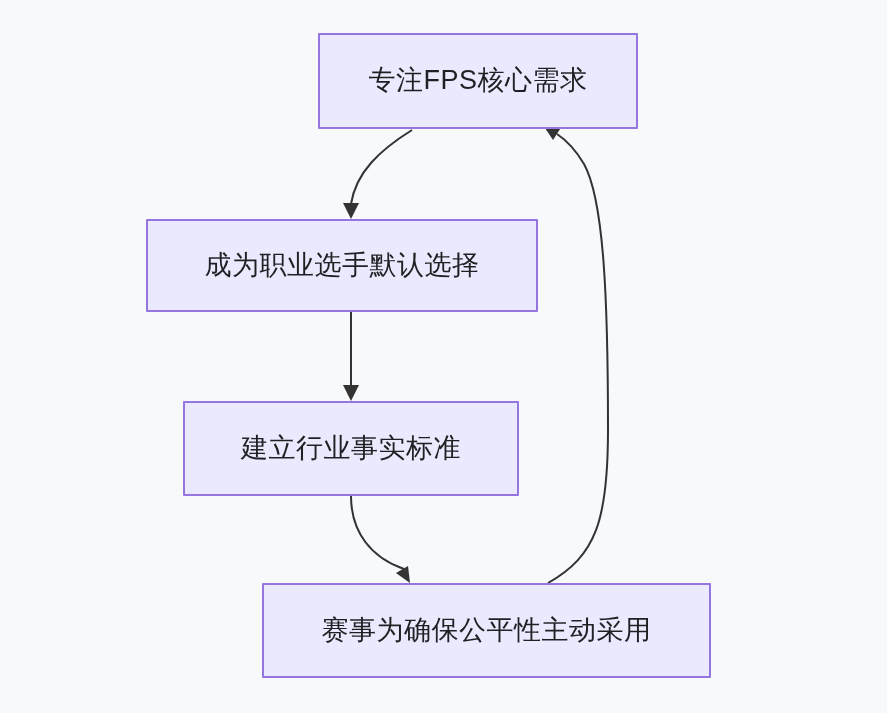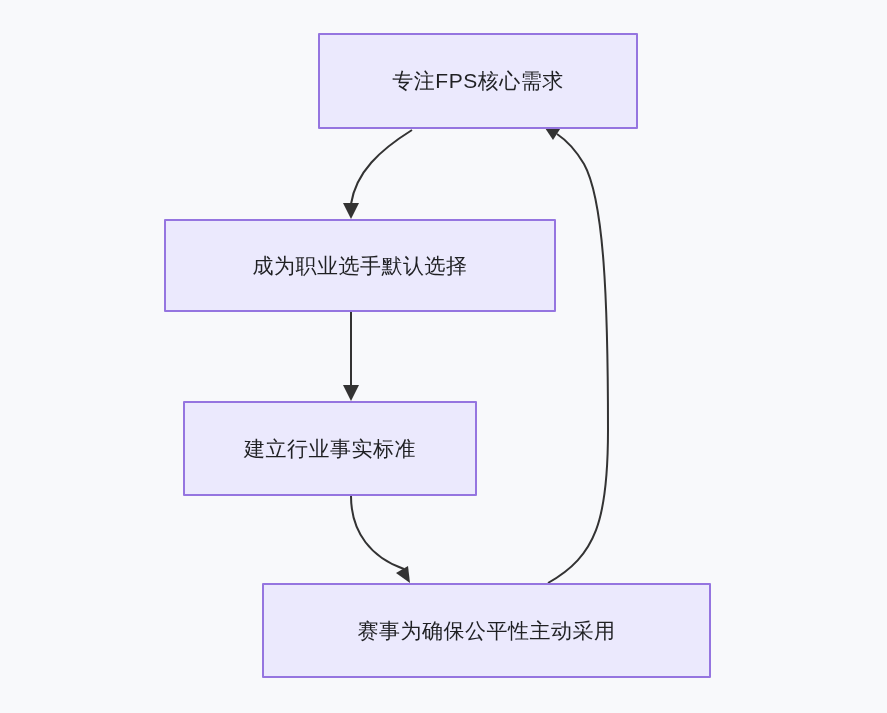--- a/index.html
+++ b/index.html
@@ -32,21 +32,21 @@
     background: #ebe9fd;
     border: 2px solid #9575e0;
     border-radius: 1px;
     display: flex;
     align-items: center;
     justify-content: center;
     z-index: 2;
   }
   .flow-node-label {
     color: #1f2023;
-    font-size: 21px;
+    font-size: 27px;
     line-height: 1.3;
     letter-spacing: 0.5px;
     text-align: right;
     white-space: nowrap;
     font-weight: 400;
   }
   .edge-path {
     fill: none;
     stroke: #333333;
     stroke-width: 2;
@@ -81,25 +81,25 @@
     <g>
       <path class="edge-path" d="M 548,583 C 596,556 608,520 608,430 C 608,300 604,200 584,164 C 574,147 566,140 557,134"></path>
       <polygon class="arrow-head" points="545,128 562,126 553,140"></polygon>
     </g>
   </svg>
 
   <div class="flow-node" style="left:318px; top:33px; width:320px; height:96px;">
     <span class="flow-node-label">专注FPS核心需求</span>
   </div>
 
-  <div class="flow-node" style="left:164px; top:219px; width:392px; height:93px;">
+  <div class="flow-node" style="left:146px; top:219px; width:392px; height:93px;">
     <span class="flow-node-label">成为职业选手默认选择</span>
   </div>
 
-  <div class="flow-node" style="left:183px; top:401px; width:294px; height:95px;">
+  <div class="flow-node" style="left:183px; top:401px; width:336px; height:95px;">
     <span class="flow-node-label">建立行业事实标准</span>
   </div>
 
   <div class="flow-node" style="left:262px; top:583px; width:449px; height:95px;">
     <span class="flow-node-label">赛事为确保公平性主动采用</span>
   </div>
 
 </div>
 
 </body></html>

